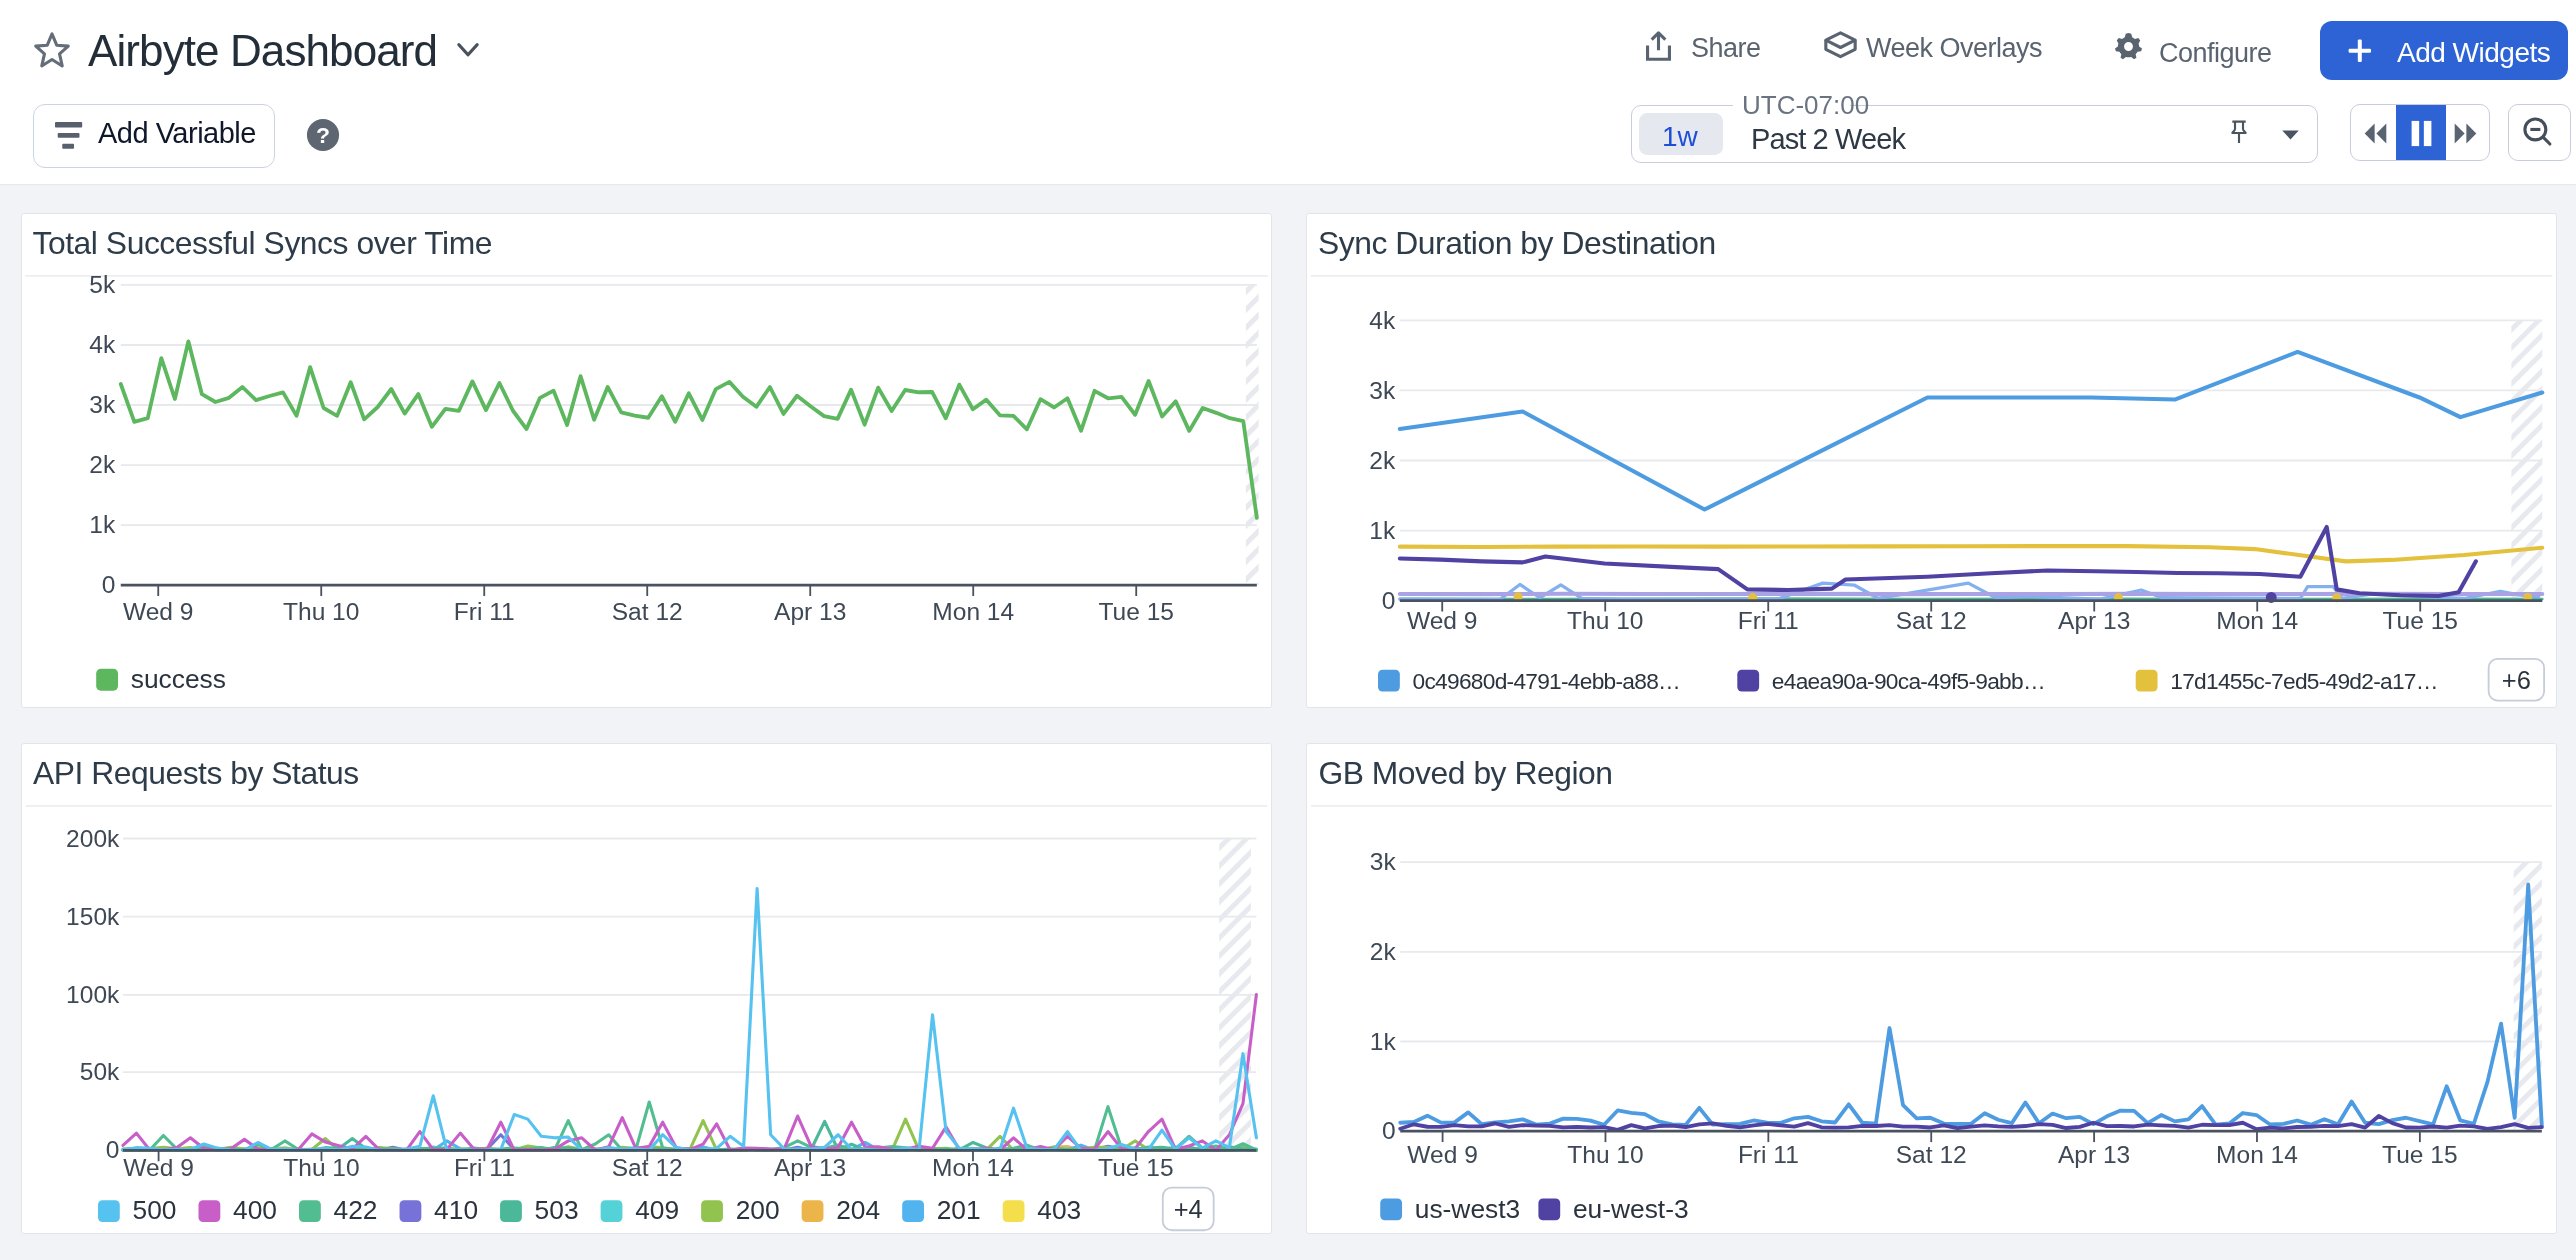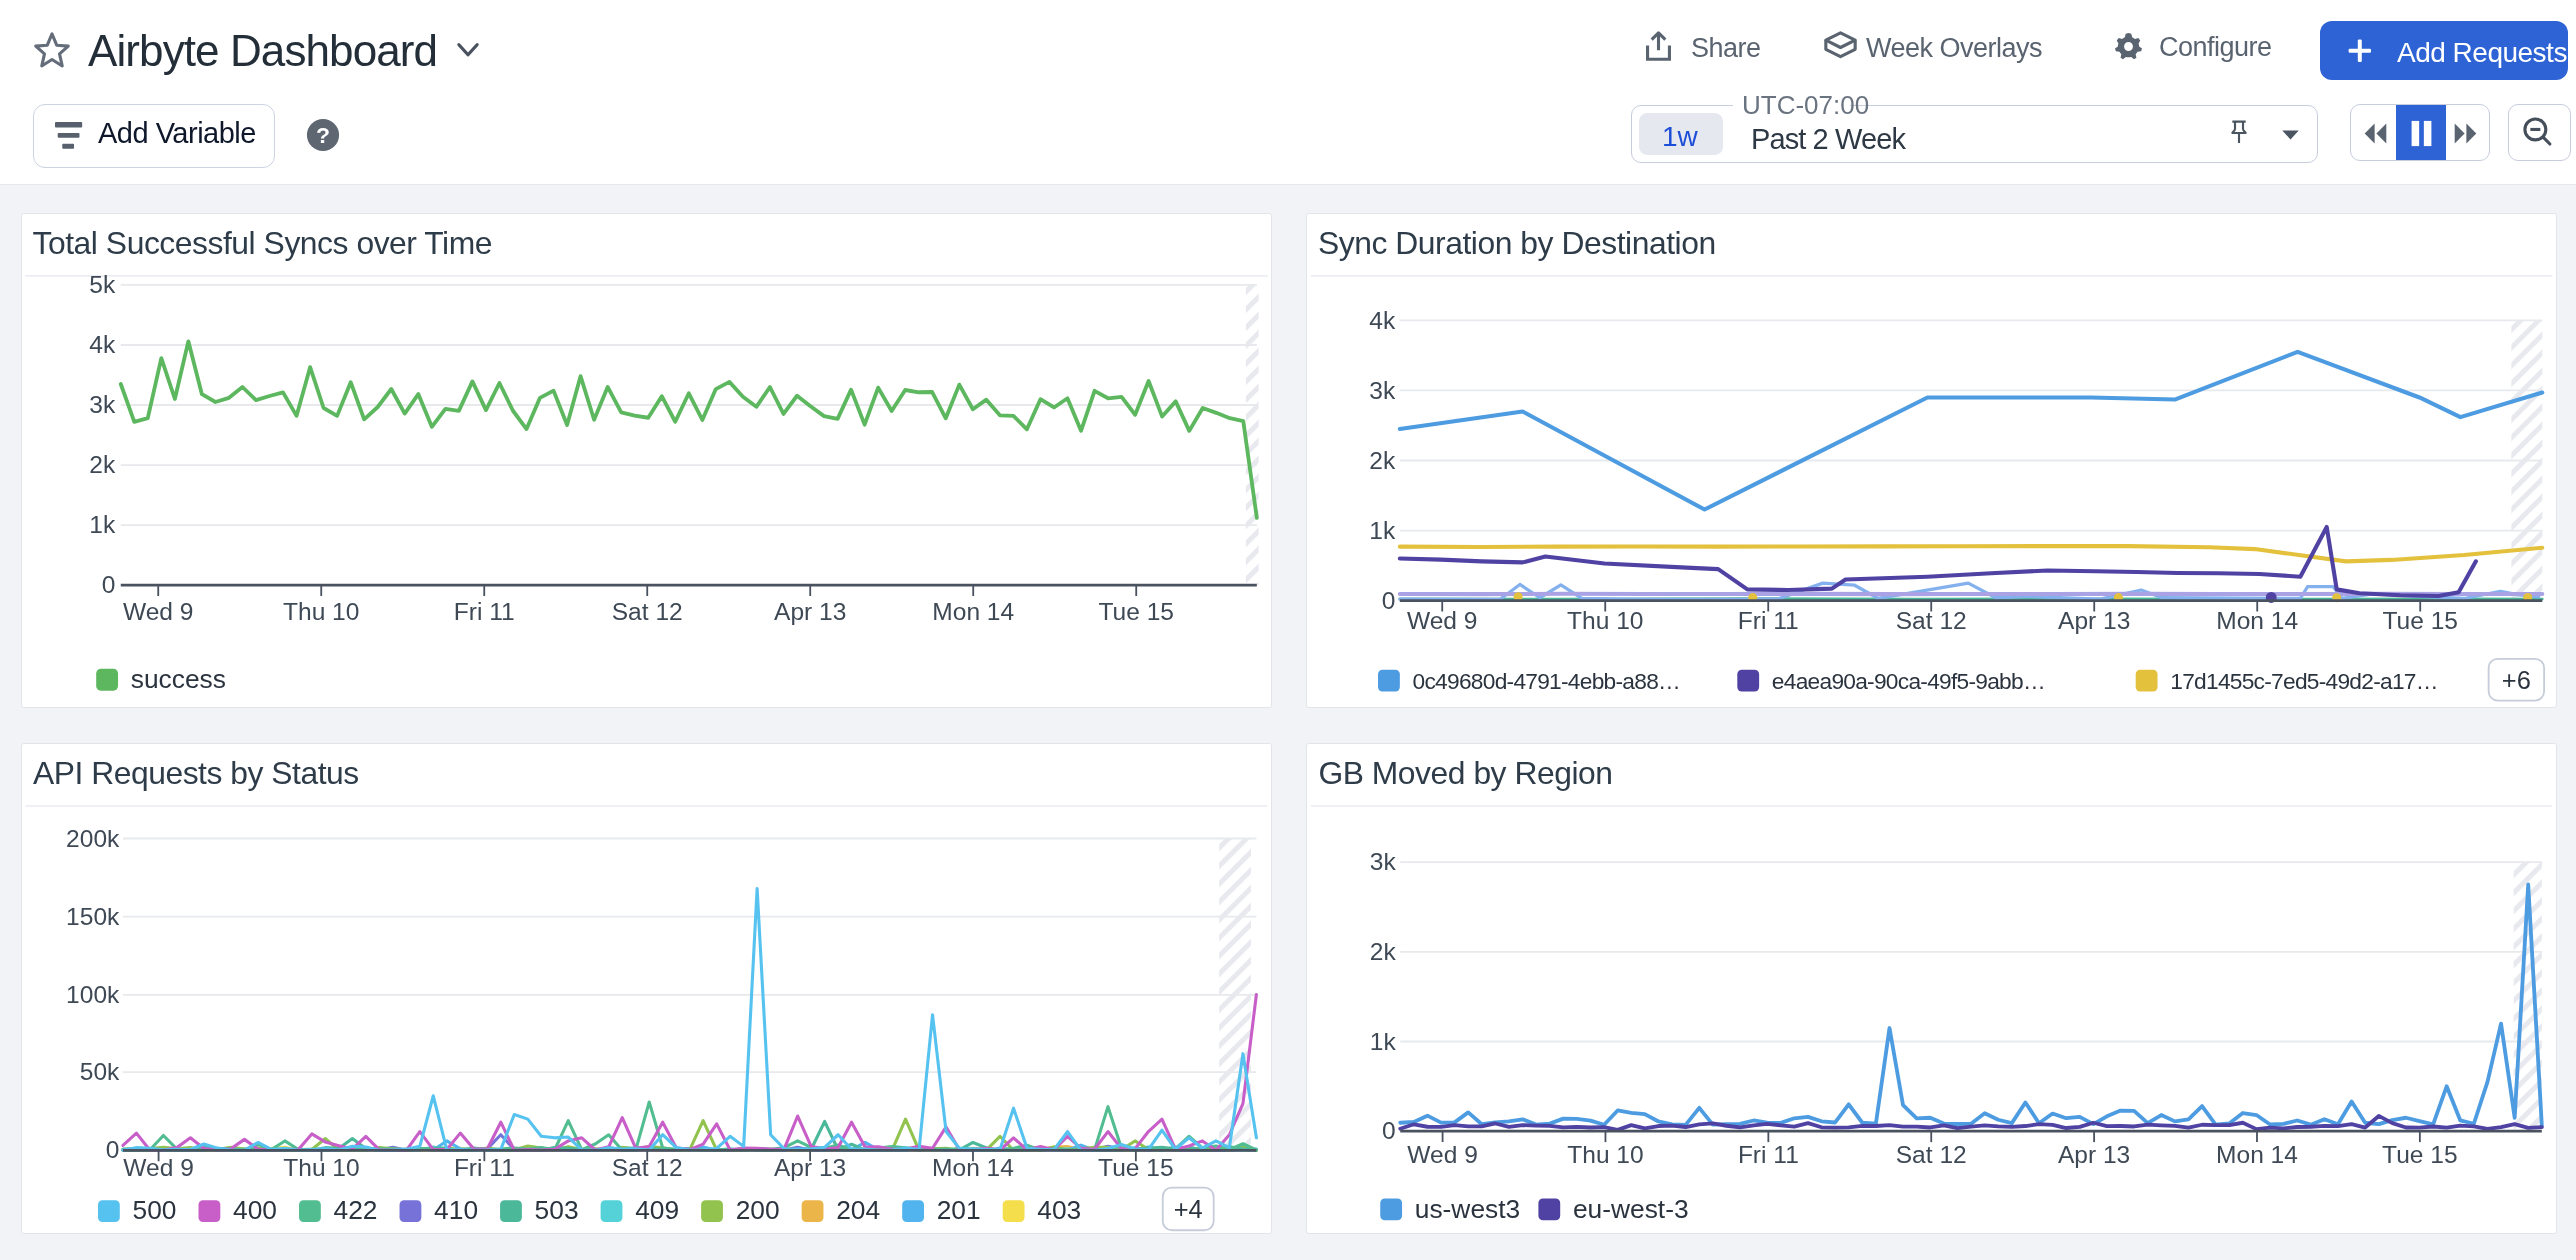--- a/index.html
+++ b/index.html
@@ -45,28 +45,28 @@
 
   <svg class="abs" style="left:1822px;top:31px" width="37" height="33" viewBox="0 0 40 36">
     <path d="M20 2 L36 10 L20 18 L4 10 Z" fill="none" stroke="#5a6470" stroke-width="3.4" stroke-linejoin="round"></path>
     <path d="M4 10 L4 20 L20 28 L36 20 L36 10" fill="none" stroke="#5a6470" stroke-width="3.4" stroke-linejoin="round"></path>
   </svg>
   <div class="abs hlink" style="left:1866px;top:33px">Week Overlays</div>
 
   <svg class="abs" style="left:2115px;top:33px" width="27" height="27" viewBox="0 0 34 34">
     <path d="M17 0 L20.5 1 L21.6 5.4 A12 12 0 0 1 25 7.4 L29.4 6.2 L31.8 9.3 L29.7 13.1 A12 12 0 0 1 30.4 17 L34 19.5 L32.9 23 L28.4 23.5 A12 12 0 0 1 26 26.7 L27 31.2 L23.9 33 L20.4 30.1 A12 12 0 0 1 13.6 30.1 L10.1 33 L7 31.2 L8 26.7 A12 12 0 0 1 5.6 23.5 L1.1 23 L0 19.5 L3.6 17 A12 12 0 0 1 4.3 13.1 L2.2 9.3 L4.6 6.2 L9 7.4 A12 12 0 0 1 12.4 5.4 L13.5 1 L17 0 Z M17 11.4 A5.6 5.6 0 1 0 17 22.6 A5.6 5.6 0 1 0 17 11.4 Z" fill="#5a6470" fill-rule="evenodd"></path>
   </svg>
-  <div class="abs hlink" style="left:2159px;top:32px">Configure</div>
+  <div class="abs hlink" style="left:2159px;top:38px">Configure</div>
 
   <div class="abs" style="left:2320px;top:21px;width:248px;height:59px;background:#2d63d5;border-radius:12px"></div>
   <svg class="abs" style="left:2347px;top:38px" width="25.6" height="25.6" viewBox="0 0 32 32">
     <rect x="13.5" y="2" width="5" height="28" rx="1.5" fill="#fff"></rect>
     <rect x="2" y="13.5" width="28" height="5" rx="1.5" fill="#fff"></rect>
   </svg>
-  <div class="abs" style="left:2397px;top:37px;font-size:28px;letter-spacing:-0.5px;color:#fff">Add Requests</div>
+  <div class="abs" style="left:2397px;top:37px;font-size:28px;letter-spacing:-0.5px;color:#fff">Add Widgets</div>
 
   <div class="abs" style="left:1631px;top:105px;width:687px;height:58px;border:1.8px solid #c7cddd;border-radius:10px;background:#fff"></div>
   <div class="abs" style="left:1733px;top:95px;width:117px;height:22px;background:#fff"></div>
   <div class="abs" style="left:1742px;top:90px;font-size:26px;color:#6a7380">UTC-07:00</div>
   <div class="abs" style="left:1639px;top:113px;width:84px;height:42px;background:#e5e8ef;border-radius:8.2px"></div>
   <div class="abs" style="left:1662px;top:121px;font-size:28px;color:#1d4ed8">1w</div>
   <div class="abs" style="left:1751px;top:123px;font-size:29px;letter-spacing:-0.9px;color:#2e3945">Past 2 Week</div>
   <svg class="abs" style="left:2227px;top:116px" width="24" height="34" viewBox="0 0 36 42">
     <path d="M8 4 H28 M12 4 V16 M24 4 V16 M12 16 L8 21 H28 L24 16 M18 21 V36" fill="none" stroke="#4a5560" stroke-width="3.2" stroke-linejoin="round"></path>
   </svg>

